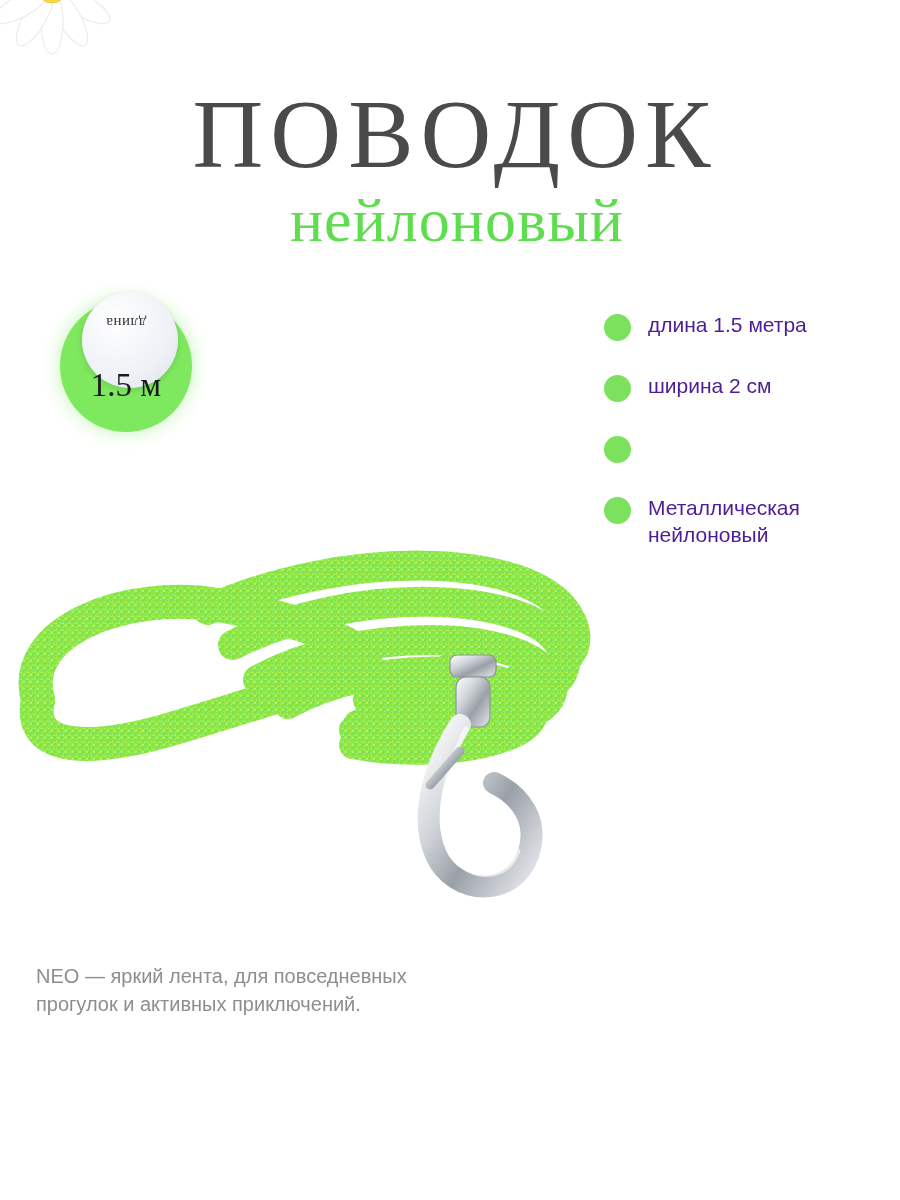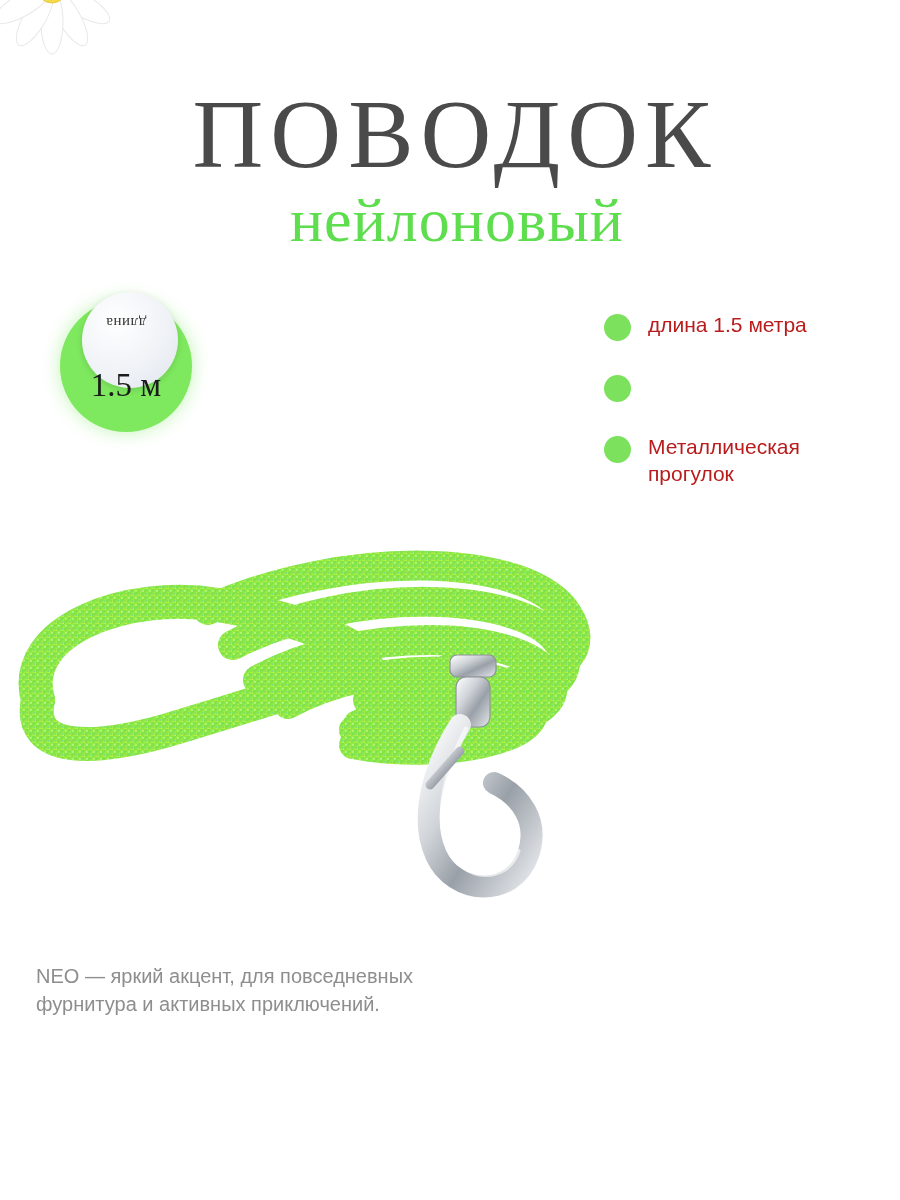--- a/index.html
+++ b/index.html
@@ -117,21 +117,21 @@
     width: 27px;
     height: 27px;
     border-radius: 50%;
     background: #7ce25d;
     margin-right: 17px;
     margin-top: 2px;
   }
   .feature-text {
     font-size: 21px;
     line-height: 1.28;
-    color: #b91c1c;
+    color: #4c1d95;
   }
 
   
   .product {
     position: absolute;
     left: 8px;
     top: 400px;
     width: 640px;
     height: 530px;
   }
@@ -184,25 +184,29 @@
   <div class="badge-value">1.5 м</div>
 </div>
 
 <div class="features">
   <div class="feature">
     <span class="dot"></span>
     <span class="feature-text">длина 1.5 метра</span>
   </div>
   <div class="feature">
     <span class="dot"></span>
+    <span class="feature-text">ширина 2 см</span>
+  </div>
+  <div class="feature">
+    <span class="dot"></span>
   </div>
   <div class="feature">
     <span class="dot"></span>
     <span class="feature-text" style="white-space:pre-line;">Металлическая
-прогулок</span>
+нейлоновый</span>
   </div>
 </div>
 
 <div class="product">
   <svg width="640" height="530" viewBox="0 0 640 530" xmlns="http://www.w3.org/2000/svg">
     <defs>
       <linearGradient id="webbing" x1="0" y1="0" x2="1" y2="1">
         <stop offset="0%" stop-color="#a8f03c"></stop>
         <stop offset="45%" stop-color="#79e34a"></stop>
         <stop offset="100%" stop-color="#c9f542"></stop>
@@ -234,13 +238,13 @@
     <g transform="translate(400,255)">
       <rect x="42" y="0" width="46" height="22" rx="7" fill="url(#metal)" stroke="#8d939b" stroke-width="1.2"></rect>
       <rect x="48" y="22" width="34" height="50" rx="10" fill="url(#metal)" stroke="#8d939b" stroke-width="1.2"></rect>
       <path d="M52 70 C28 108 10 160 28 200 C46 240 104 244 120 200 C132 166 112 140 86 128" fill="none" stroke="url(#metal)" stroke-width="22" stroke-linecap="round"></path>
       <path d="M58 74 C40 110 26 156 40 192 C54 226 98 230 110 196" fill="none" stroke="#ffffff" stroke-width="5" opacity="0.6" stroke-linecap="round"></path>
       <path d="M52 96 L22 130" stroke="url(#metal)" stroke-width="9" stroke-linecap="round"></path>
     </g>
   </svg>
 </div>
 
-<div class="note">NEO — яркий акцент, для повседневных фурнитура и активных приключений.</div>
+<div class="note">NEO — яркий лента, для повседневных прогулок и активных приключений.</div>
 
 </body></html>

